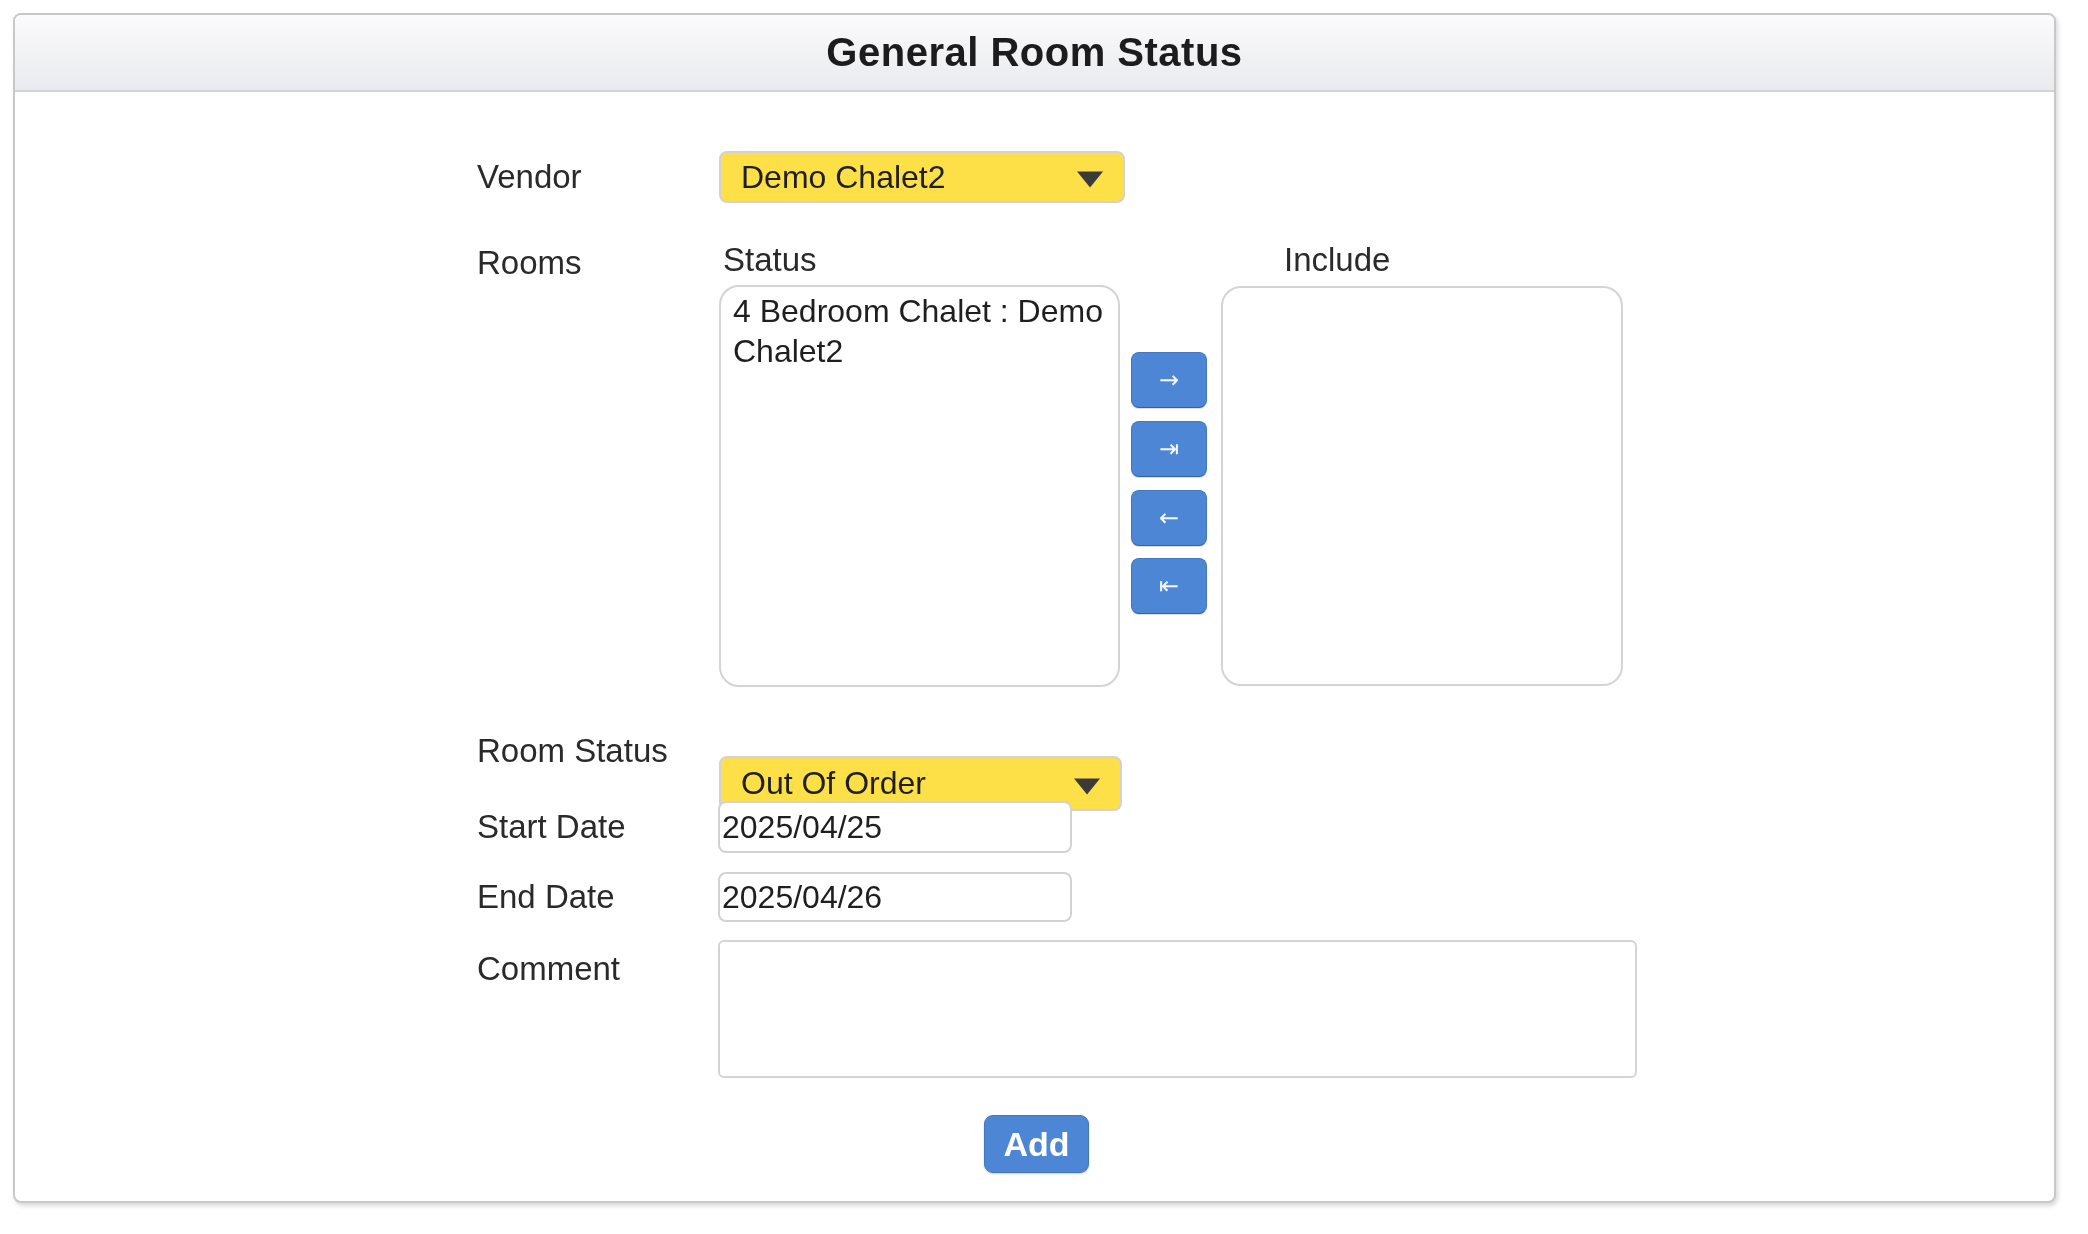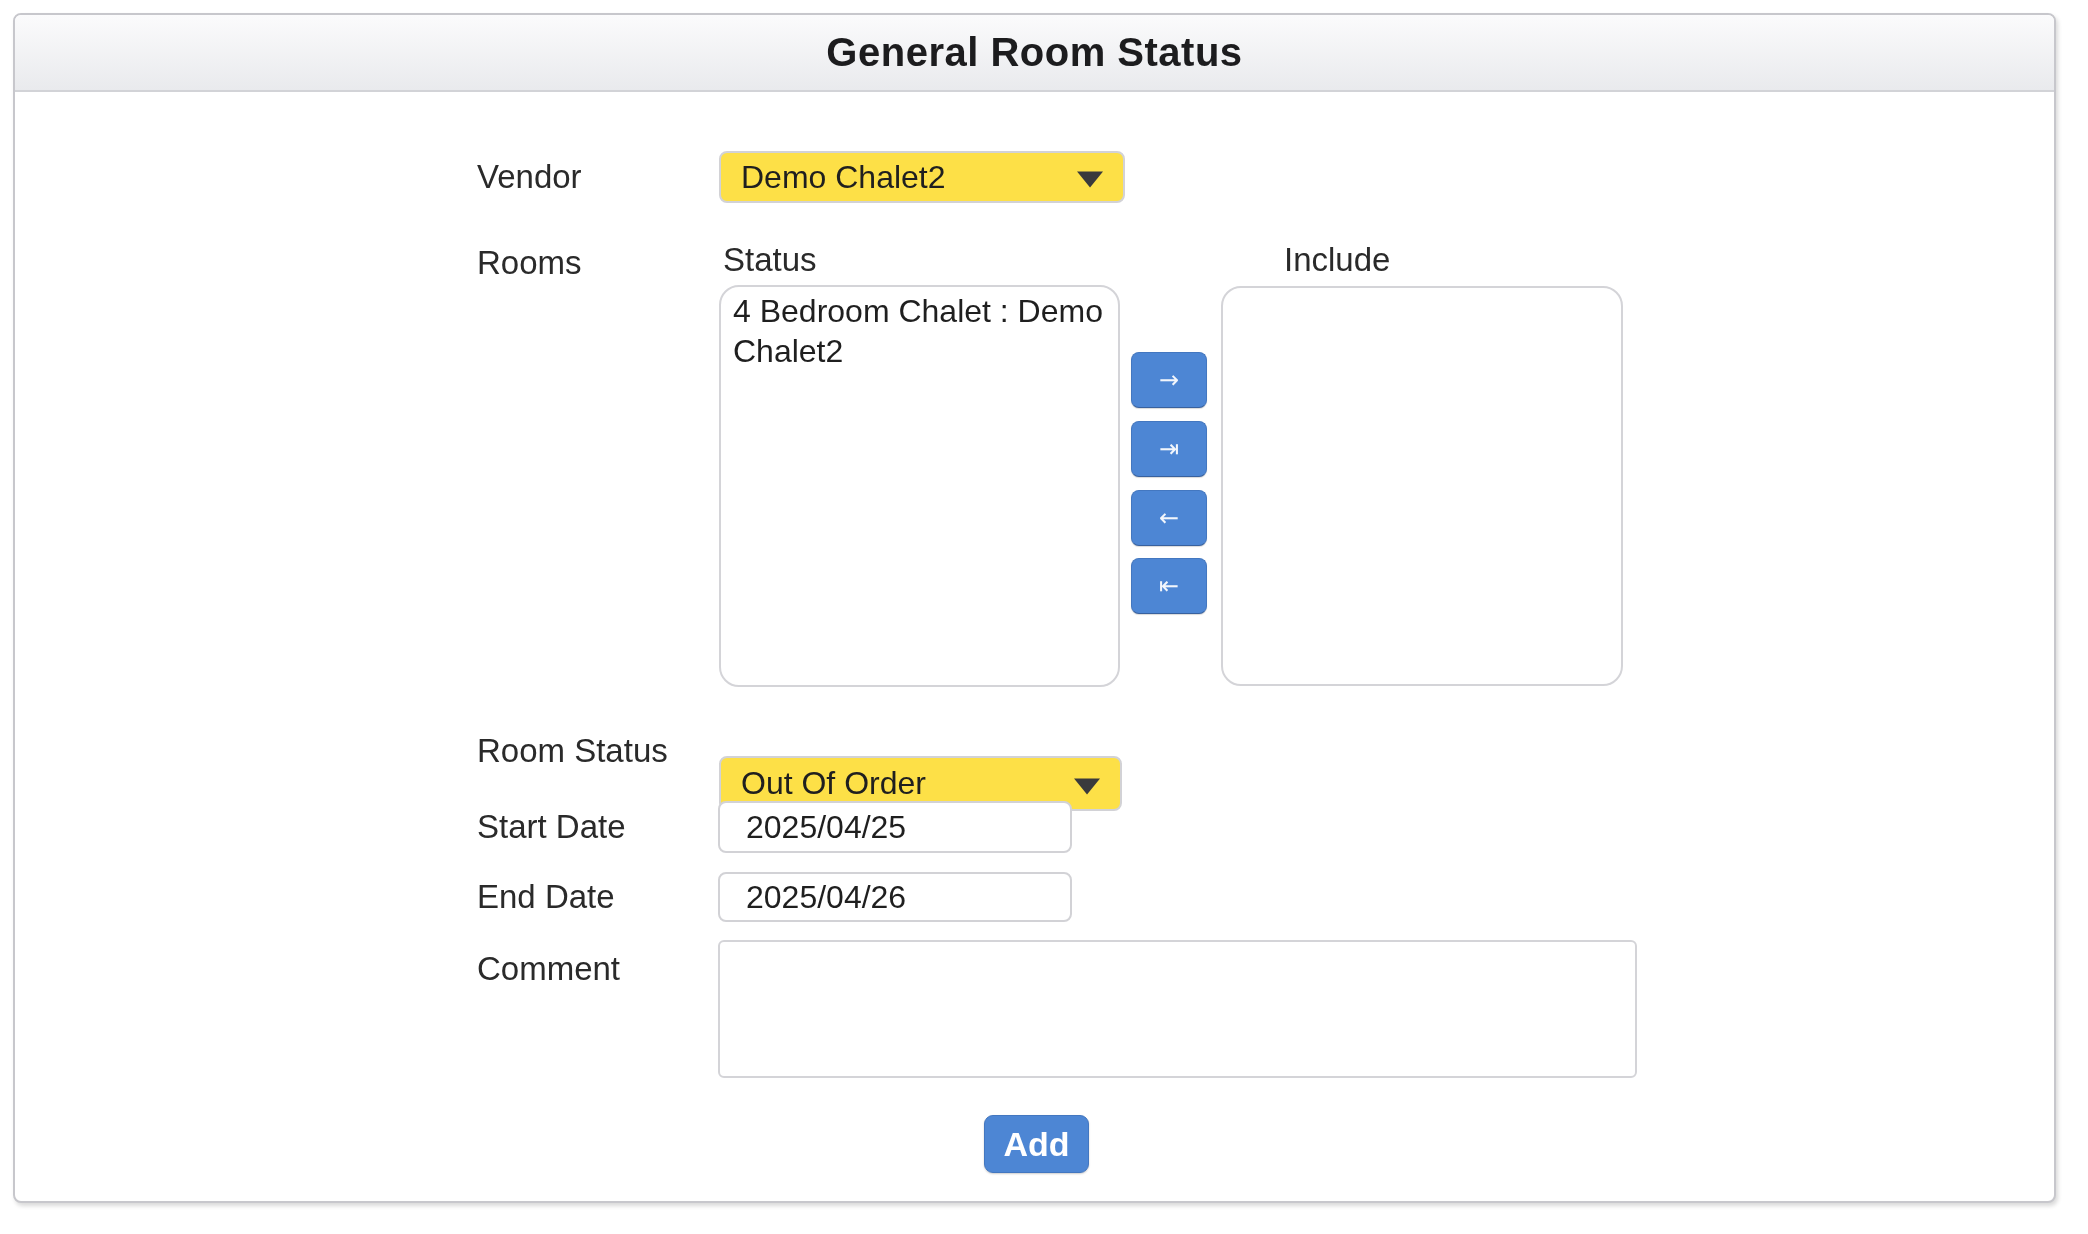--- a/index.html
+++ b/index.html
@@ -55,21 +55,21 @@
   }
 
   .textinput {
     position: absolute;
     background: #ffffff;
     border: 2px solid #d2d2d6;
     border-radius: 8px;
     font-size: 32px;
     font-family: "Liberation Sans", "DejaVu Sans", sans-serif;
     color: #1f1f1f;
-    padding: 0 26px;
+    padding: 0 2px;
     outline: none;
   }
 
   .list-label {
     position: absolute; top: 226px;
     font-size: 33px; color: #2a2a2a;
   }
   .listbox {
     position: absolute;
     background: #ffffff;

